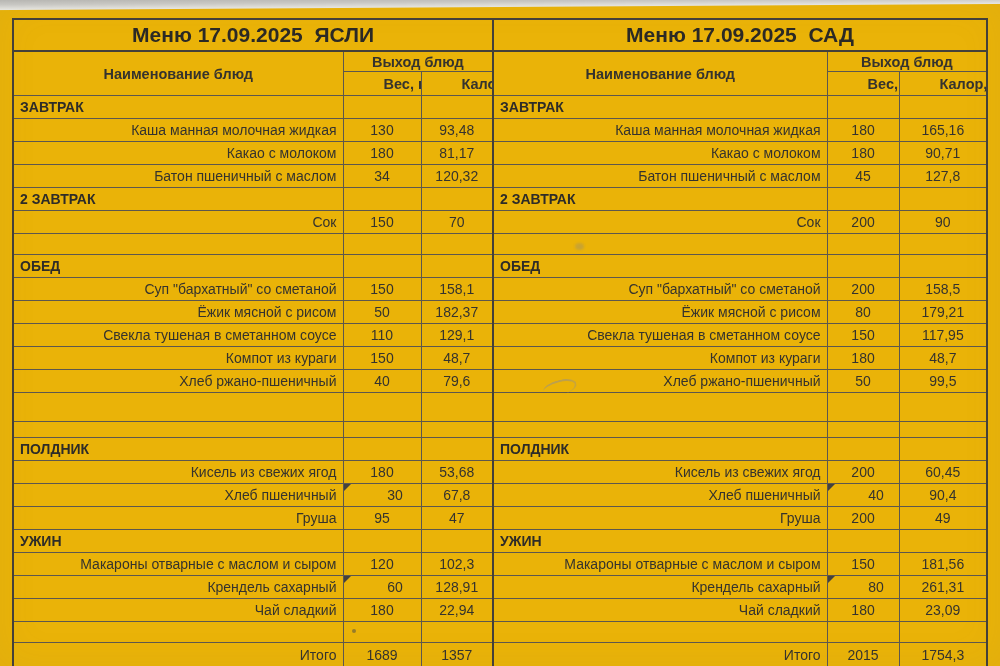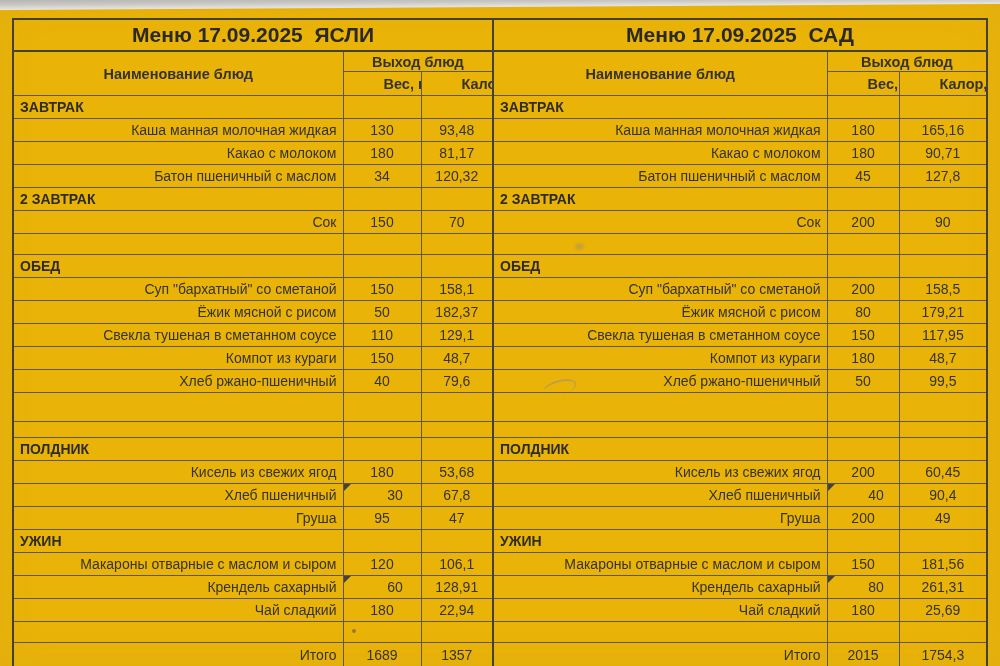--- a/index.html
+++ b/index.html
@@ -201,21 +201,21 @@
             <td class="c-num">47</td>
           </tr>
           <tr class="r-section">
             <td class="c-section">УЖИН</td>
             <td class="c-num"></td>
             <td class="c-num"></td>
           </tr>
           <tr class="r-item">
             <td class="c-name">Макароны отварные с маслом и сыром</td>
             <td class="c-num">120</td>
-            <td class="c-num">106,1</td>
+            <td class="c-num">102,3</td>
           </tr>
           <tr class="r-item">
             <td class="c-name">Крендель сахарный</td>
             <td class="c-num marker">60</td>
             <td class="c-num">128,91</td>
           </tr>
           <tr class="r-item">
             <td class="c-name">Чай сладкий</td>
             <td class="c-num">180</td>
             <td class="c-num">22,94</td>
@@ -356,21 +356,21 @@
             <td class="c-num">181,56</td>
           </tr>
           <tr class="r-item">
             <td class="c-name">Крендель сахарный</td>
             <td class="c-num marker">80</td>
             <td class="c-num">261,31</td>
           </tr>
           <tr class="r-item">
             <td class="c-name">Чай сладкий</td>
             <td class="c-num">180</td>
-            <td class="c-num">25,69</td>
+            <td class="c-num">23,09</td>
           </tr>
           <tr class="r-empty">
             <td></td>
             <td></td>
             <td></td>
           </tr>
           <tr class="r-item total">
             <td class="c-name">Итого</td>
             <td class="c-num">2015</td>
             <td class="c-num">1754,3</td>

